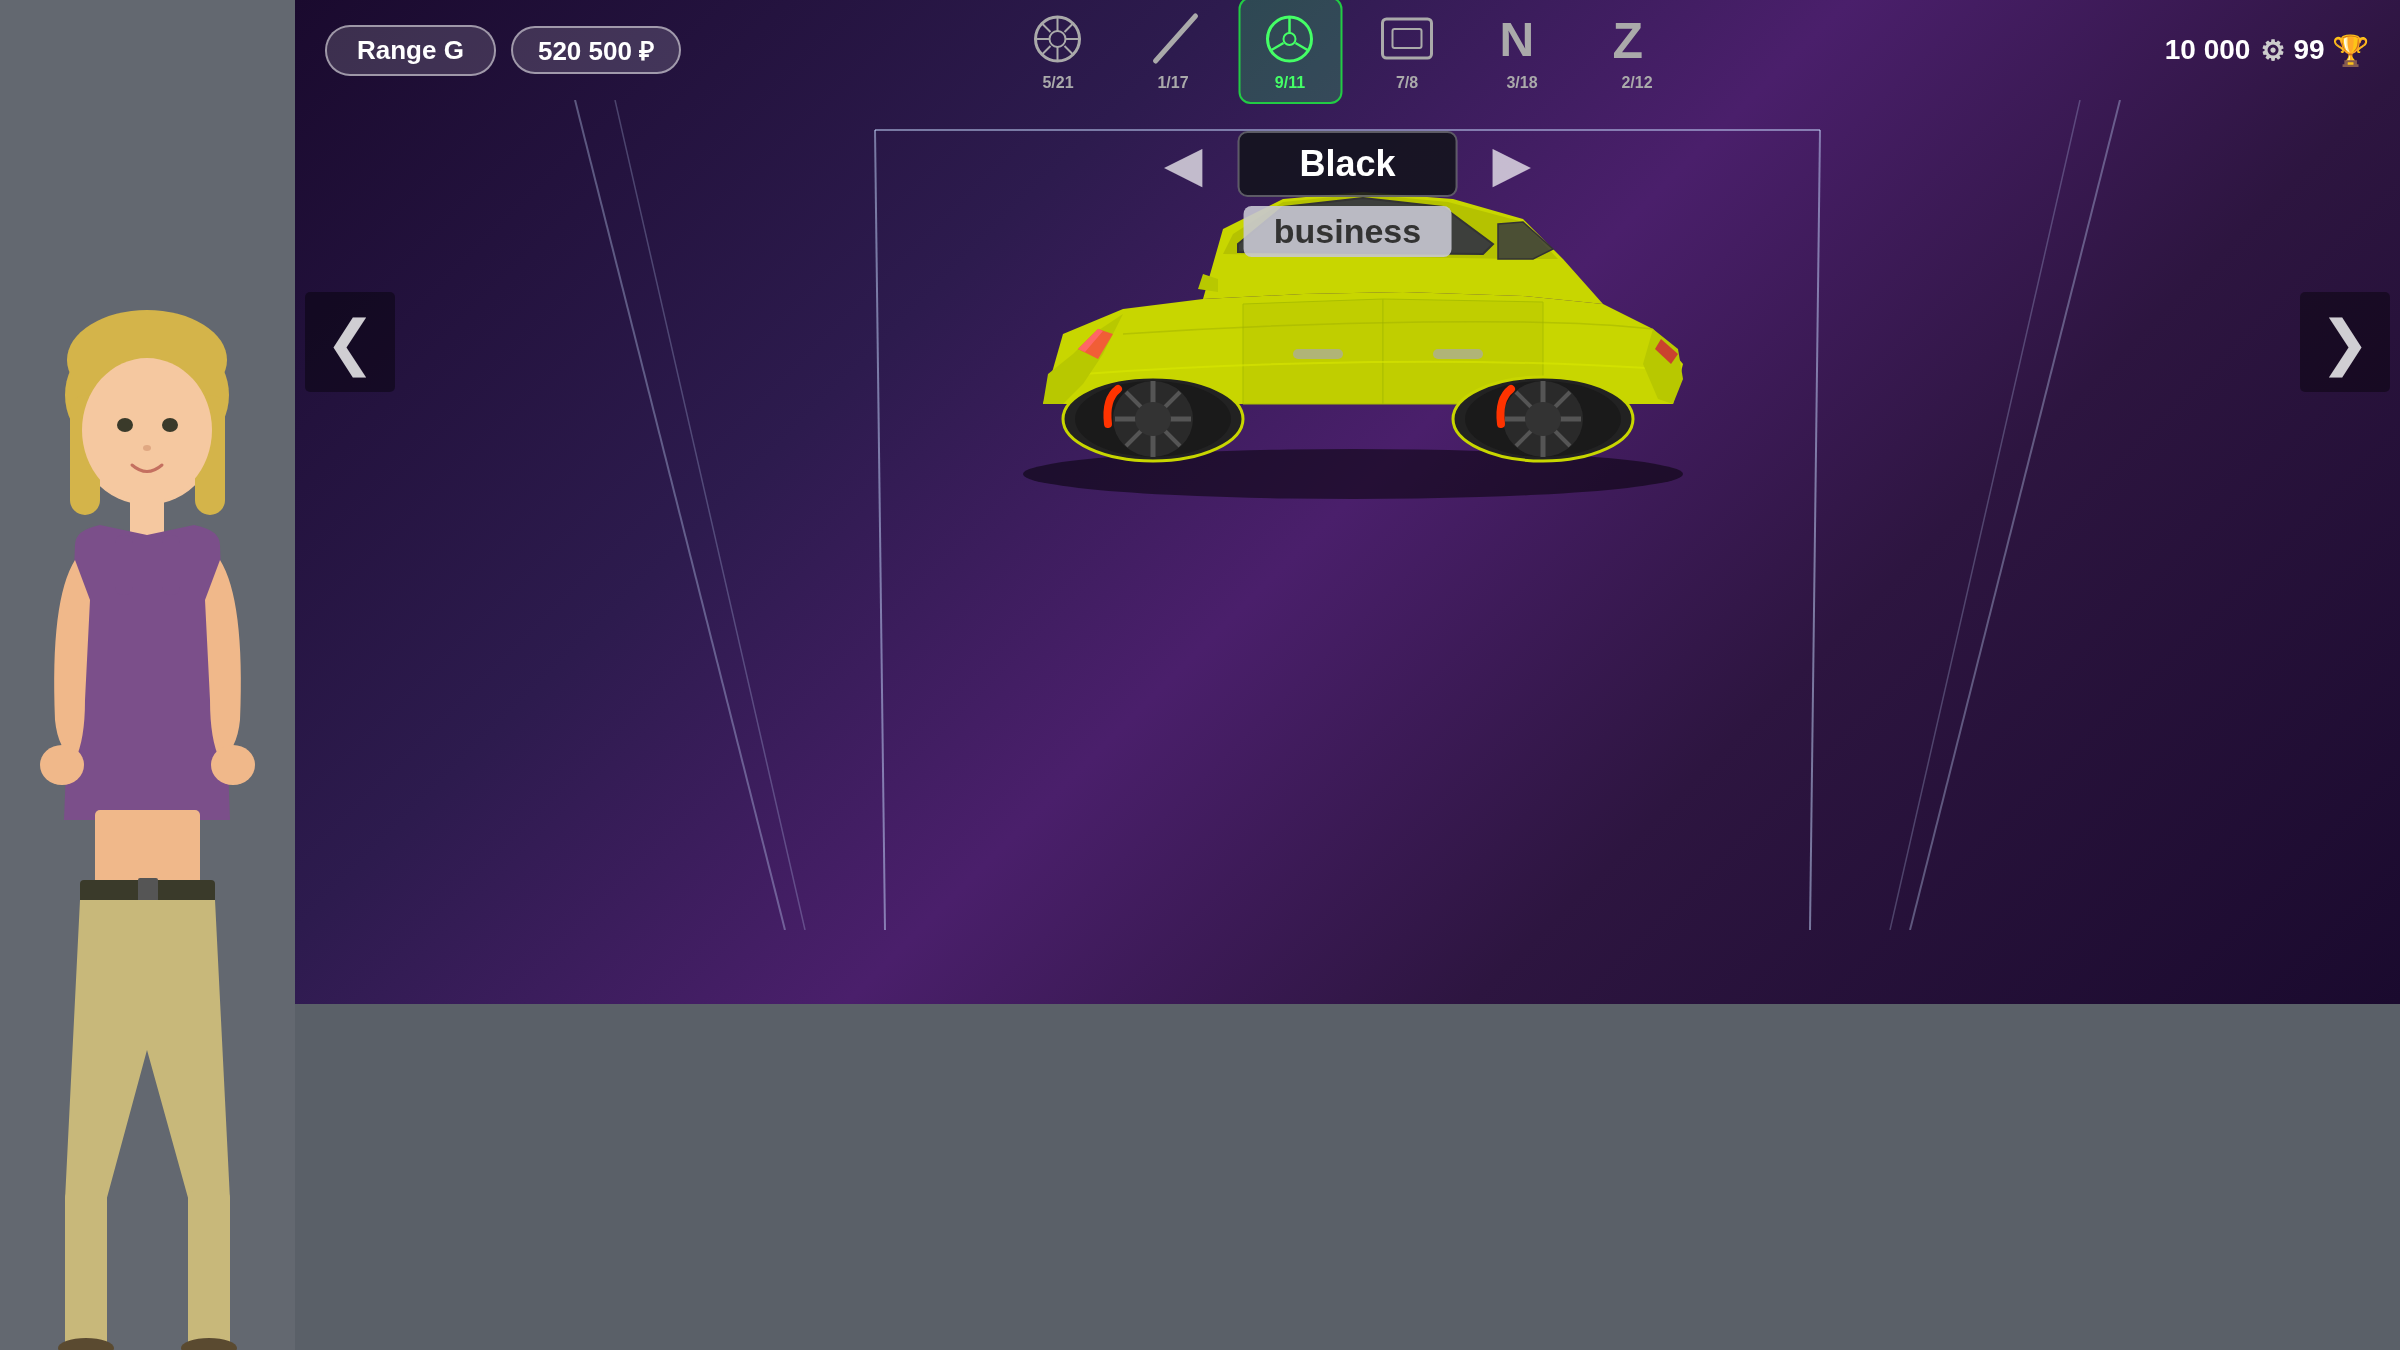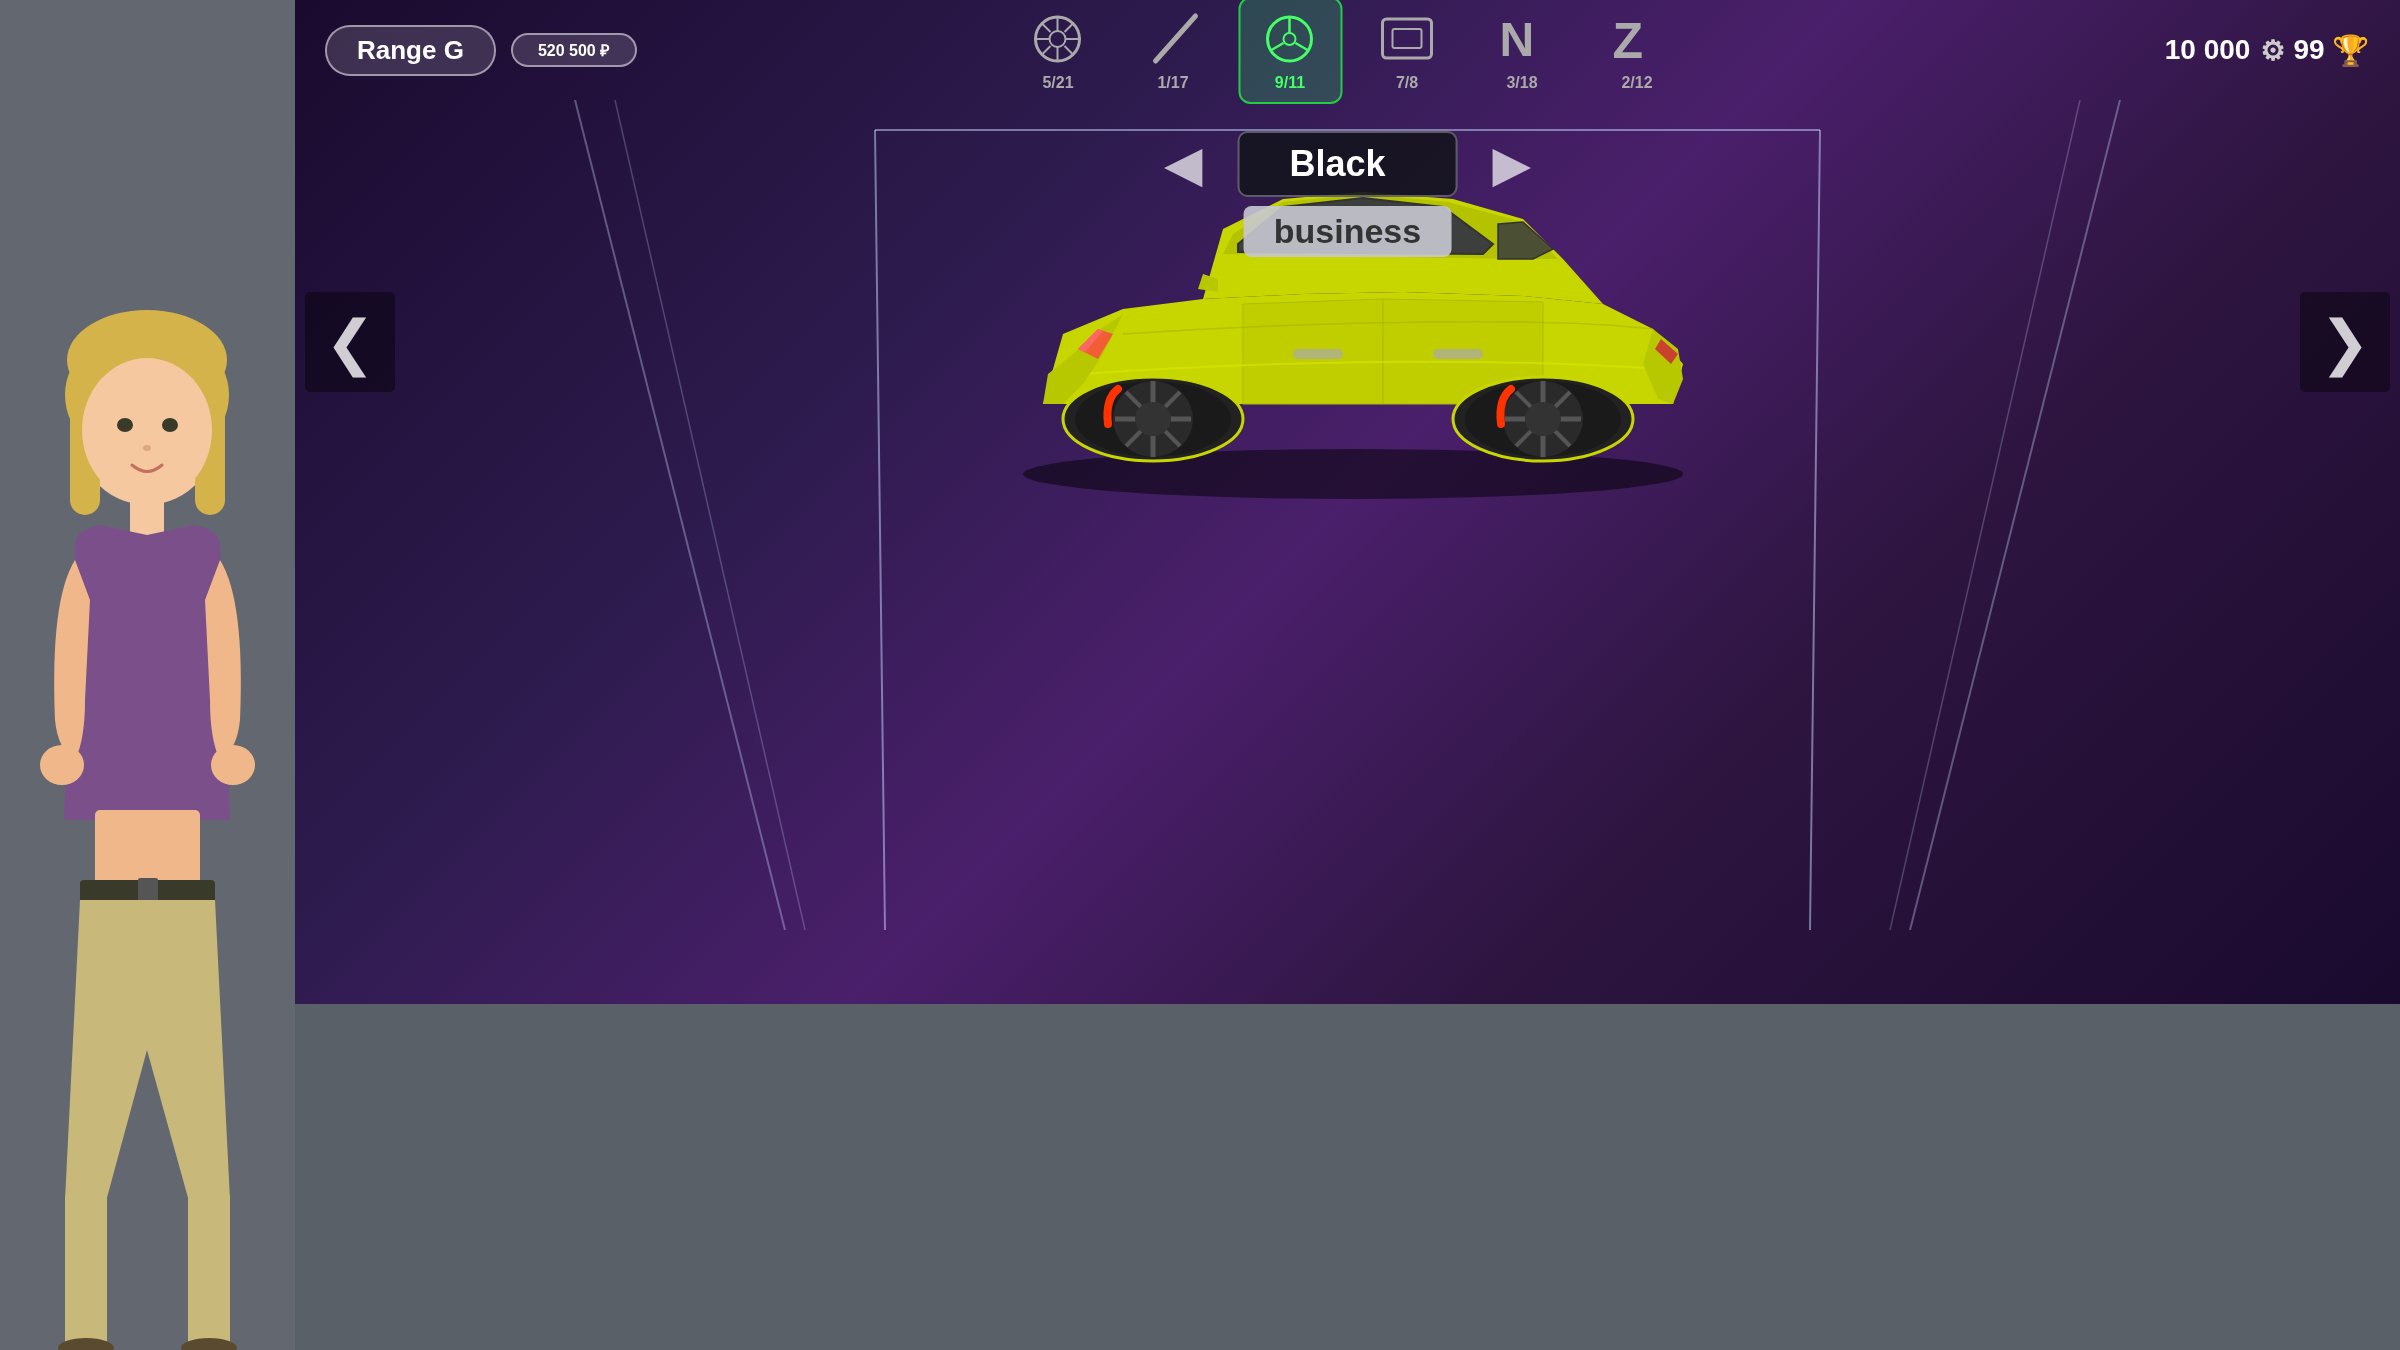--- a/index.html
+++ b/index.html
@@ -89,21 +89,21 @@
       font-weight: 600;
       cursor: pointer;
     }
 
     .price-btn {
       background: rgba(255,255,255,0.15);
       border: 2px solid rgba(255,255,255,0.5);
       border-radius: 25px;
       padding: 4px 25px;
       color: #fff;
-      font-size: 16px;
+      font-size: 26px;
       font-weight: 600;
       cursor: pointer;
     }
 
     
     .icon-tabs {
       display: flex;
       gap: 15px;
       align-items: center;
       position: absolute;
@@ -209,21 +209,21 @@
 
     .color-name-box {
       background: rgba(20, 20, 30, 0.9);
       border: 2px solid rgba(255,255,255,0.3);
       border-radius: 10px;
       padding: 10px 50px;
       color: #fff;
       font-size: 36px;
       font-weight: 700;
       min-width: 220px;
-      text-align: left;
+      text-align: center;
     }
 
     .color-type-box {
       background: rgba(200, 200, 210, 0.9);
       border-radius: 8px;
       padding: 6px 30px;
       color: #333;
       font-size: 34px;
       font-weight: 600;
       text-align: center;

